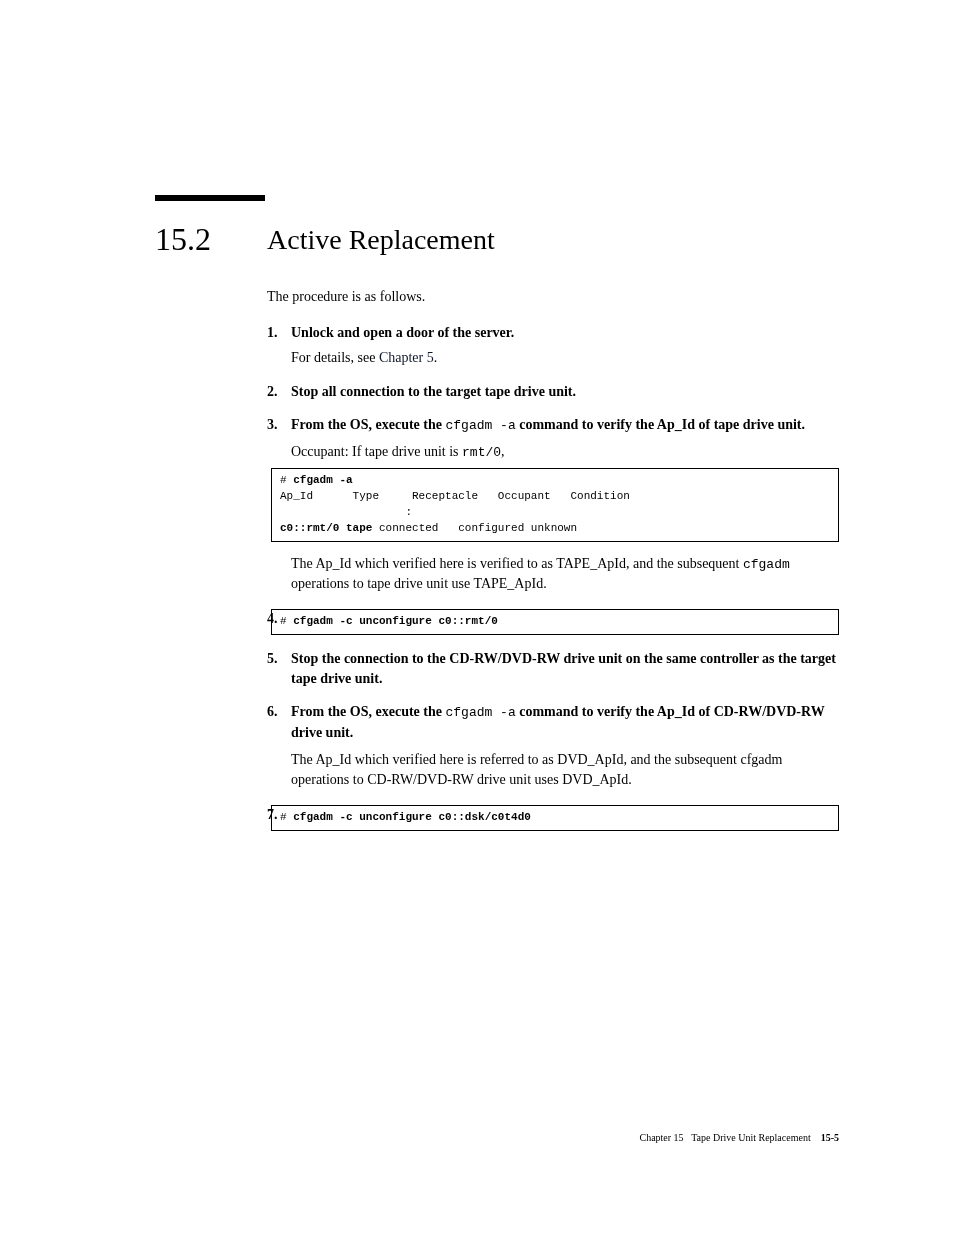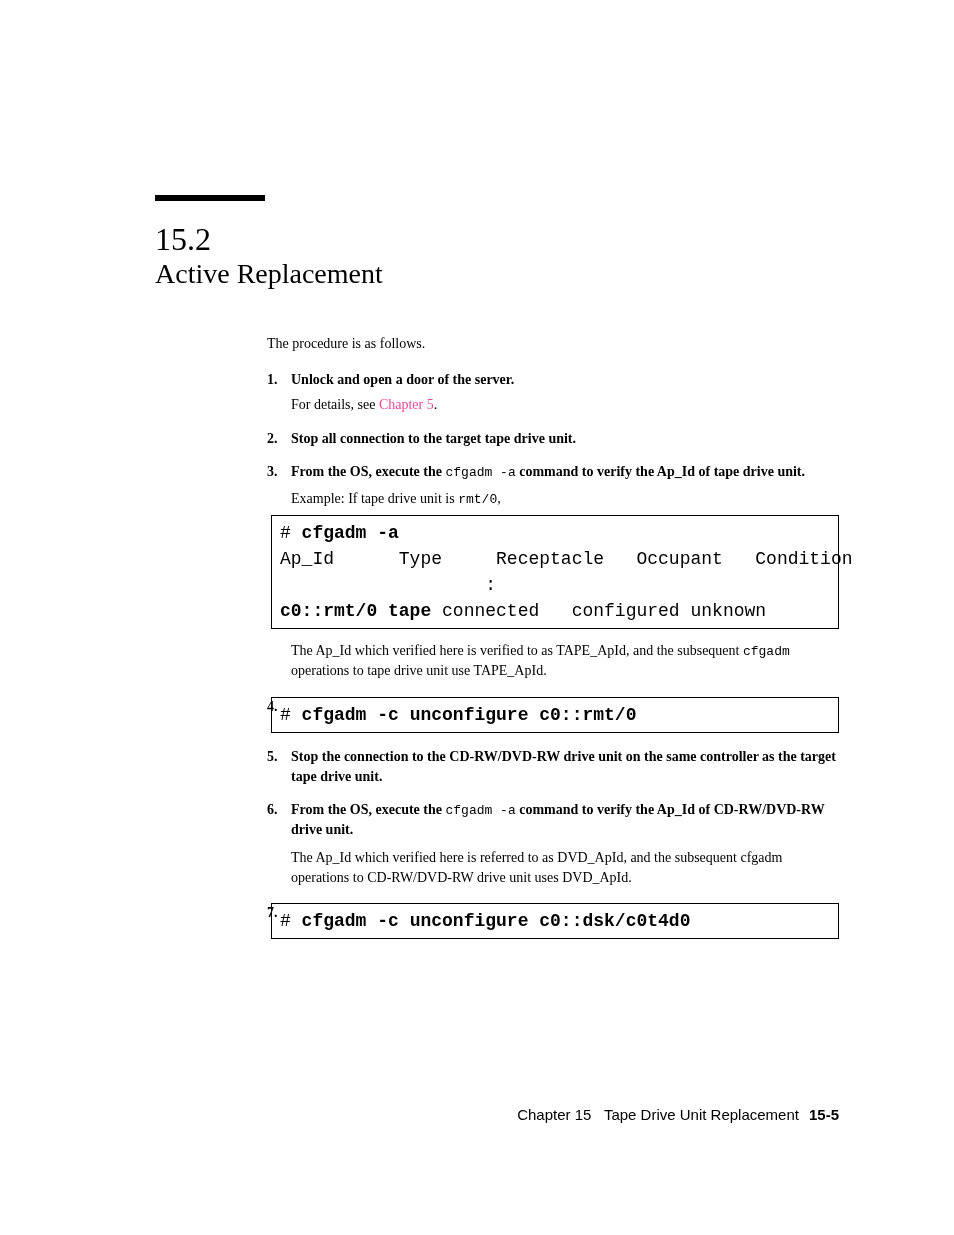--- a/index.html
+++ b/index.html
@@ -16,23 +16,22 @@
     padding: 195px 115px 60px 155px;
   }
   .rule {
     width: 110px;
     height: 6px;
     background: #000;
     margin-bottom: 20px;
   }
   .heading-row {
     display: flex;
-    align-items: flex-start;
-    margin-bottom: 44px;
-    flex-direction: column;
+    align-items: center;
+    margin-bottom: 29px;
   }
   .sec-num {
     font-family: Georgia, serif;
     font-size: 32px;
     font-weight: 400;
     width: 112px;
     flex-shrink: 0;
   }
   .sec-title {
     font-family: Georgia, serif;
@@ -70,52 +69,52 @@
   .step-title {
     font-weight: bold;
     font-family: Georgia, serif;
     margin-bottom: 6px;
   }
   .step-body {
     font-family: Georgia, serif;
     margin-top: 6px;
   }
   .link {
-    color: #ec4899;
+    color: #0f172a;
   }
   .mono {
     font-family: 'Courier New', monospace;
     font-size: 13px;
   }
   .italic {
     font-style: italic;
   }
   .codebox {
     border: 1px solid #000;
     padding: 4px 8px;
     font-family: 'Courier New', monospace;
-    font-size: 18px;
+    font-size: 11px;
     white-space: pre;
     line-height: 1.45;
     margin: 6px 0 12px 0;
     margin-left: -20px;
   }
   .codebox .bold {
     font-weight: bold;
   }
   .after-box {
     margin: 8px 0 16px 24px;
     font-family: Georgia, serif;
   }
   .footer {
     position: absolute;
-    bottom: 112px;
+    bottom: 92px;
     right: 115px;
-    font-size: 15px;
-    font-family: Liberation Sans, sans-serif;
+    font-size: 10px;
+    font-family: Liberation Serif, serif;
   }
   .footer .pn {
     font-weight: bold;
     margin-left: 10px;
   }
 </style>
 </head>
 <body>
 
 <div class="page">
@@ -140,21 +139,21 @@
 
       <li>
         <div class="step-title">Stop all connection to the target tape drive unit.</div>
       </li>
 
       <li>
         <div class="step-title">
           <span>From the OS, execute the </span><span class="mono" style="font-weight:normal">cfgadm -a</span><span> command to verify the Ap_Id of tape drive unit.</span>
         </div>
         <div class="step-body">
-          <span>Example: If tape drive unit is </span><span class="mono">rmt/0</span><span>,</span>
+          <span>Occupant: If tape drive unit is </span><span class="mono">rmt/0</span><span>,</span>
         </div>
         <div class="codebox"><span># </span><span class="bold">cfgadm -a</span>
 <span>Ap_Id      Type     Receptacle   Occupant   Condition</span>
 <span>                   :</span>
 <span class="bold">c0::rmt/0 tape</span><span> connected   configured unknown</span></div>
         <div class="after-box" style="margin-left:0">
           <span>The Ap_Id which verified here is verified to as TAPE_ApId, and the subsequent </span><span class="mono">cfgadm</span><span> operations to tape drive unit use TAPE_ApId.</span>
         </div>
       </li>
 

